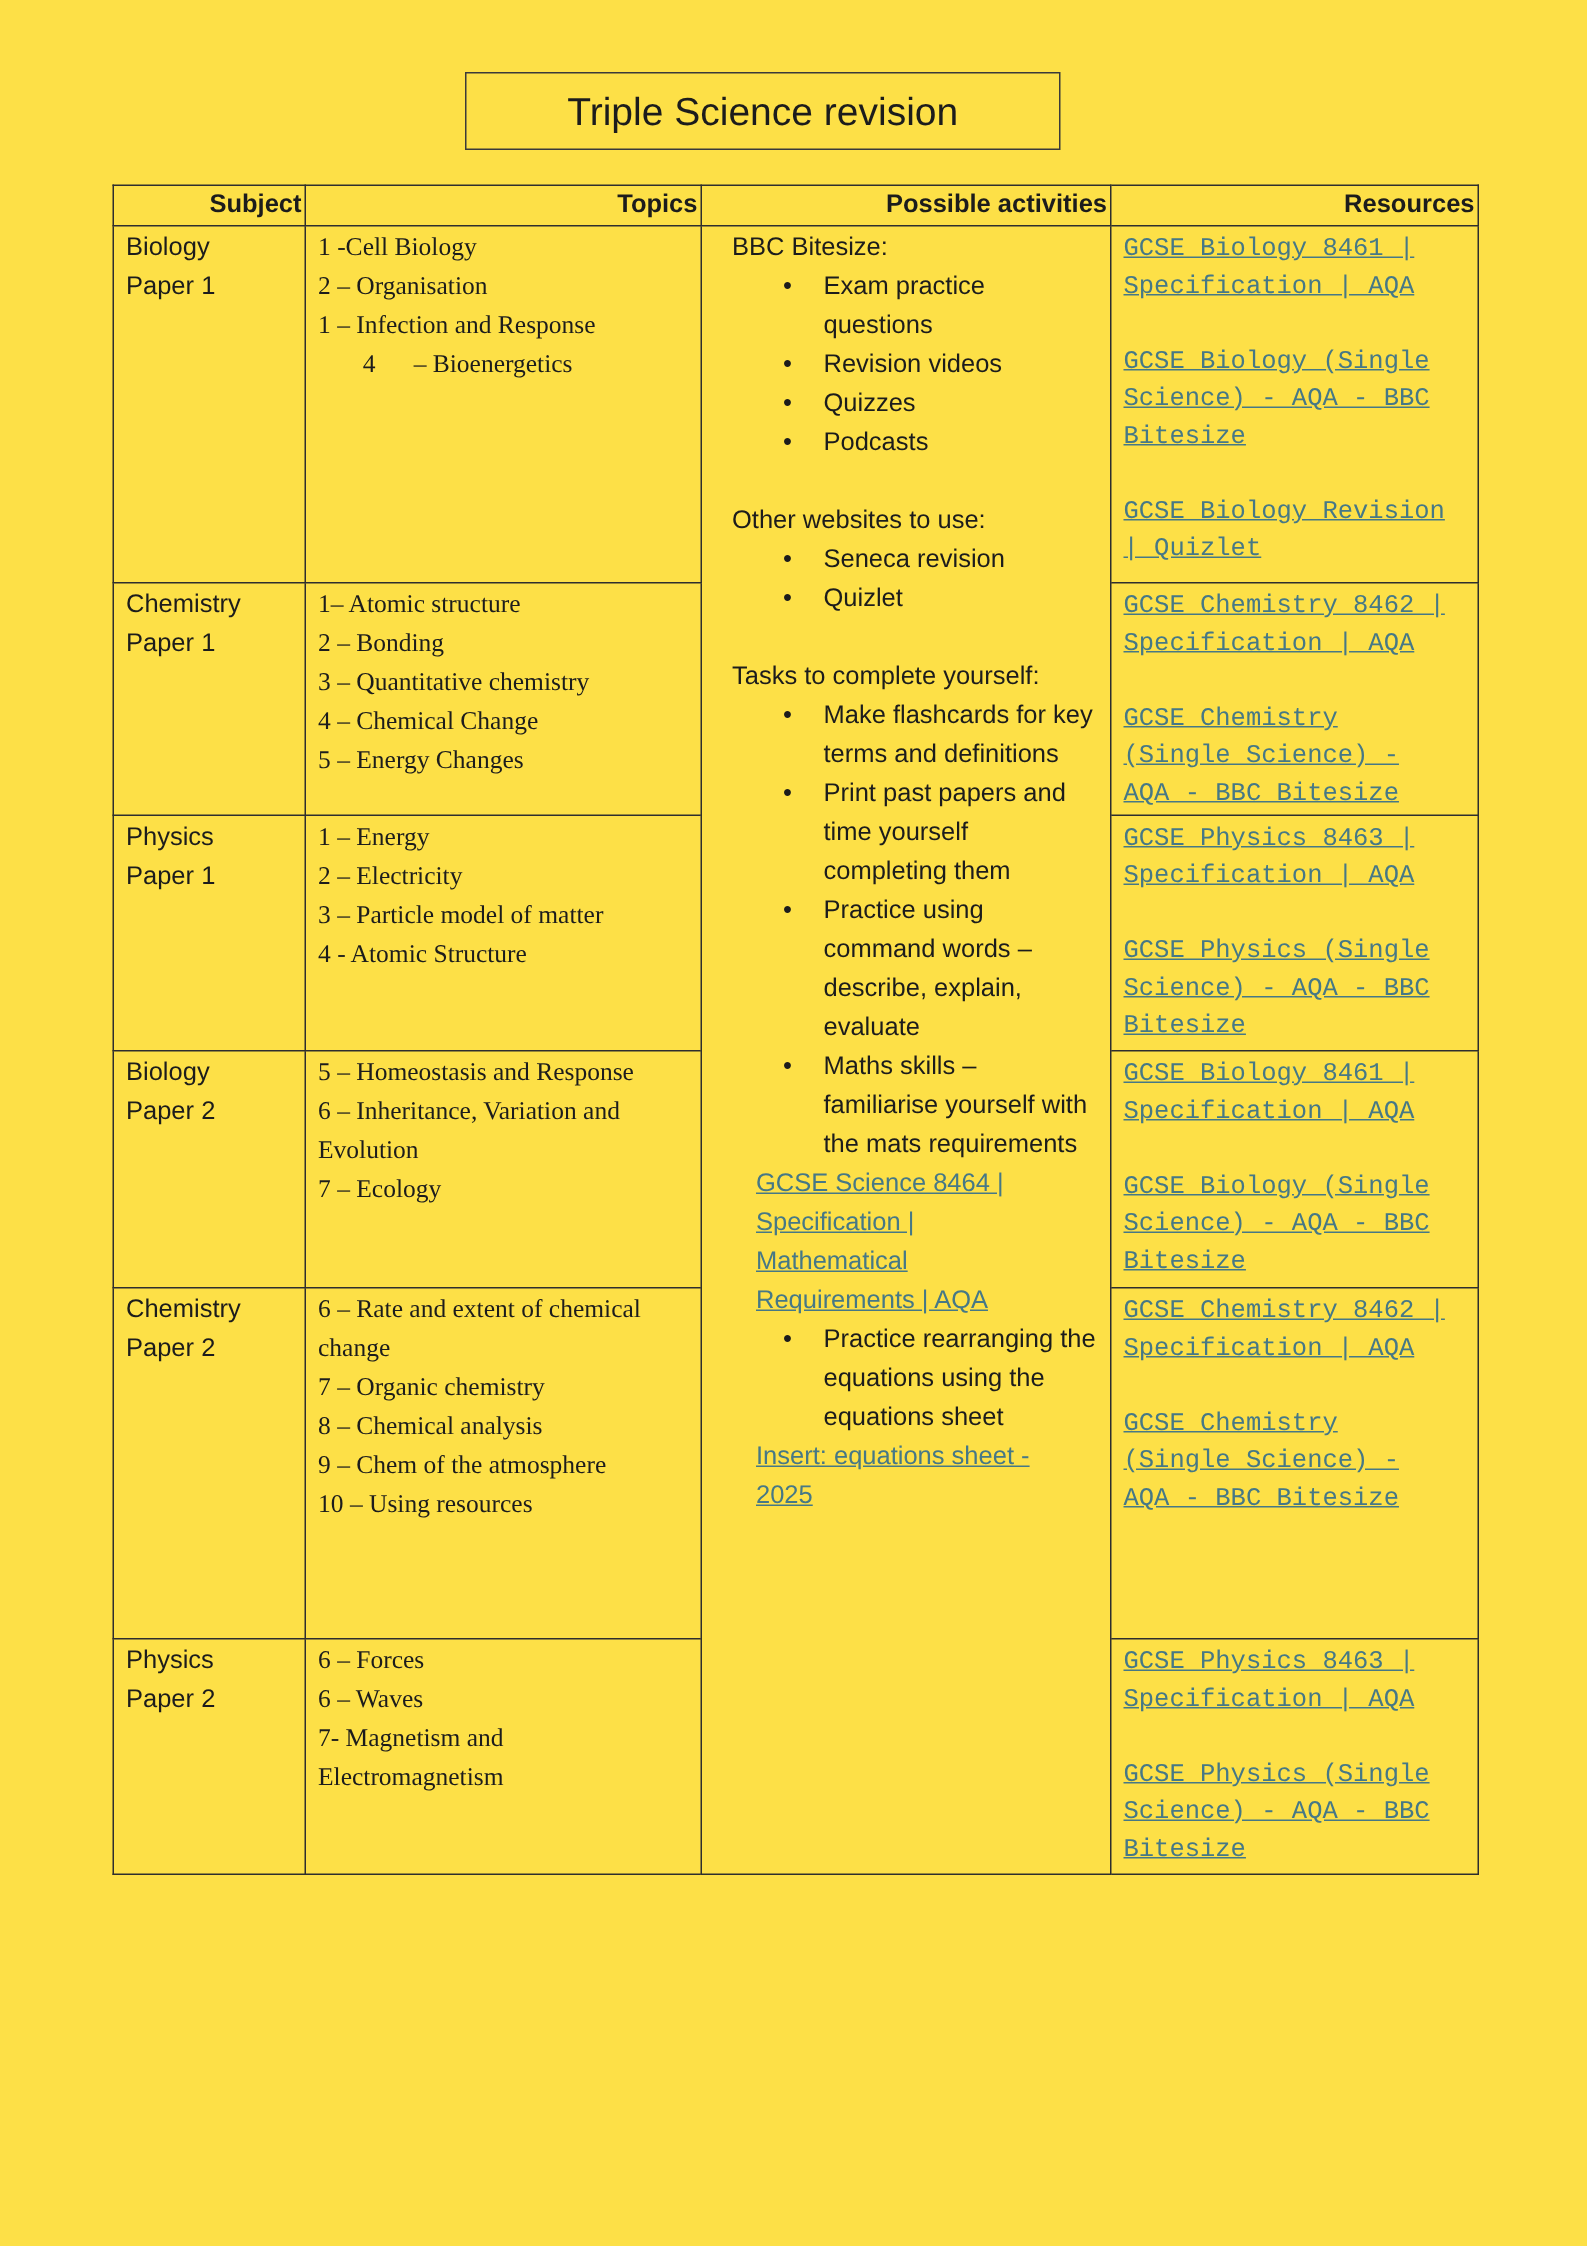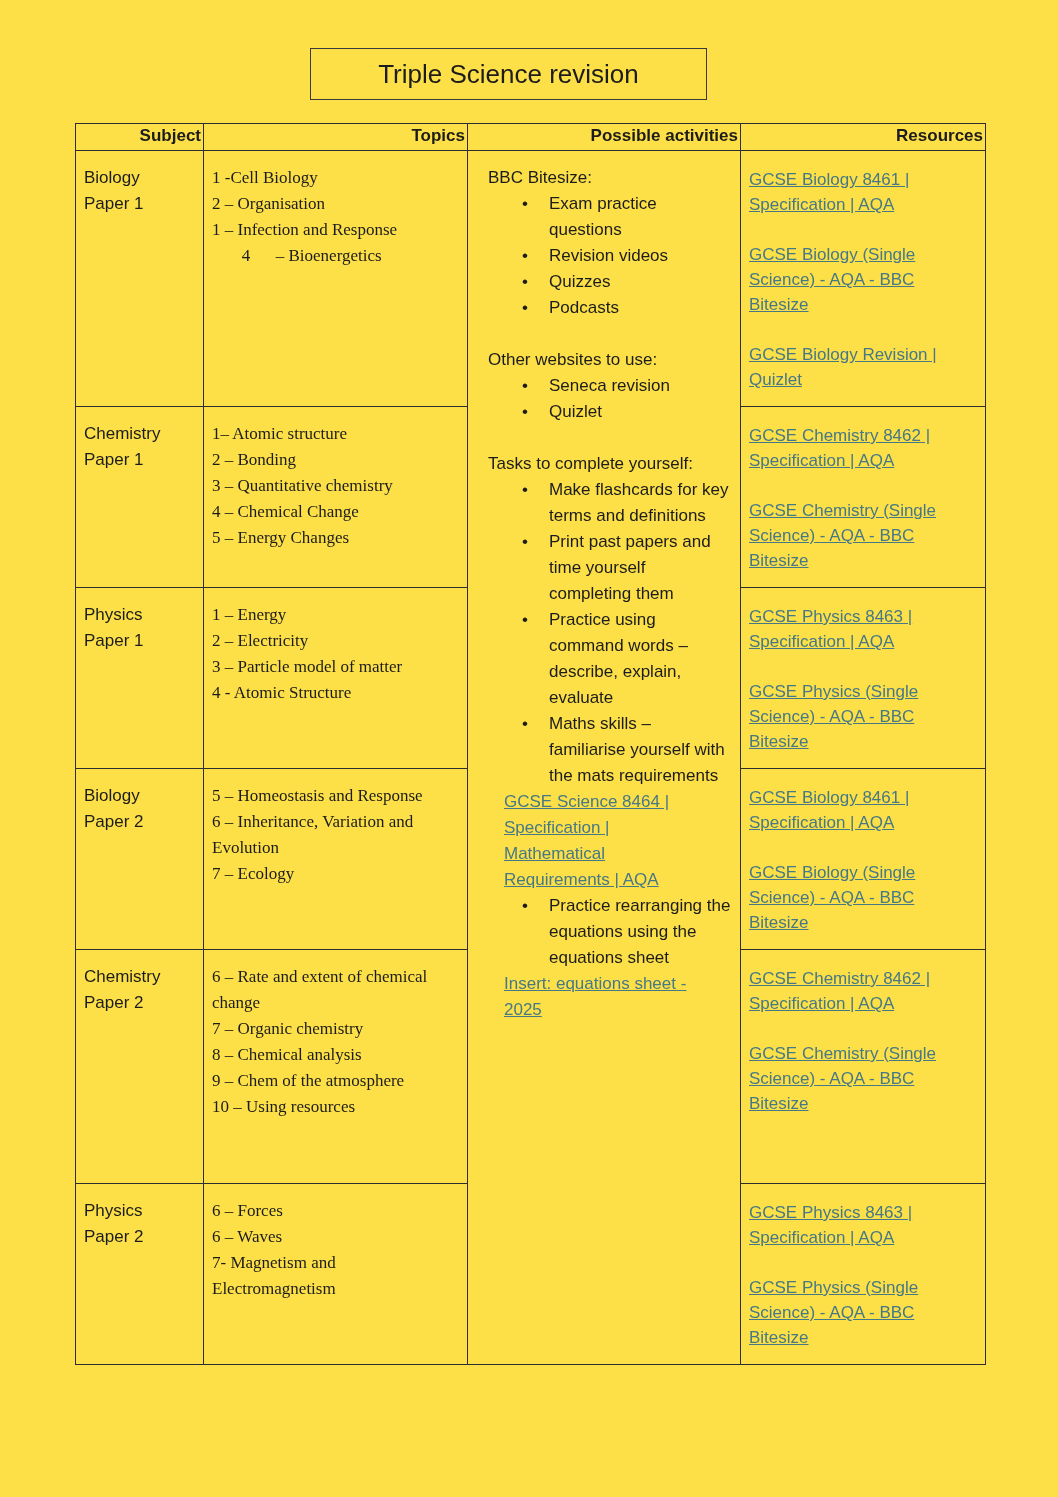--- a/index.html
+++ b/index.html
@@ -5,33 +5,33 @@
   html,body{margin:0;padding:0;background:#fff;}
   .page{position:relative;width:1058px;height:1497px;background:#fde047;
         font-family:"Liberation Sans",sans-serif;color:#1c1c1c;}
   .title-box{position:absolute;left:310px;top:48px;width:395px;height:50px;
         border:1.5px solid #3a3a3a;display:flex;align-items:center;justify-content:center;}
   .title-box span{font-size:26px;color:#1c1c1c;}
   table.rev-table{position:absolute;left:75px;top:123px;border-collapse:collapse;
         table-layout:fixed;width:910px;font-size:17px;}
   col.c0{width:128px;} col.c1{width:264px;} col.c2{width:273px;} col.c3{width:245px;}
   .rev-table th,.rev-table td{border:1.5px solid #2e2e2e;vertical-align:top;
-        padding:14px 8px;overflow:hidden;}
+        padding:1px 8px;overflow:hidden;}
   .rev-table th{font-weight:bold;text-align:right;padding:2px 2px;}
   tr.hdr{height:27px;}
   tr.r0{height:238px;} tr.r1{height:155px;} tr.r2{height:157px;}
   tr.r3{height:158px;} tr.r4{height:234px;} tr.r5{height:157px;}
   .s-line,.t-line{line-height:26px;}
   .t-line{white-space:pre-wrap;font-family:Liberation Serif, serif;}
   .a-head{line-height:26px;margin-left:12px;}
   .bullet{position:relative;padding-left:73px;line-height:26px;max-width:184px;}
   .bullet::before{content:"\2022";position:absolute;left:46px;top:0;}
   .gap{height:26px;}
   a{color:#467886;text-decoration:underline;cursor:pointer;margin-left:28px;}
-  a.res-link{display:block;line-height:25px;margin:2px 0 25px 0;max-width:215px;}
+  a.res-link{display:block;line-height:25px;margin:2px 0 25px 0;max-width:215px;font-family:Liberation Mono, monospace;}
   a.res-link:last-child{margin-bottom:0;}
   a.act-link{display:block;line-height:26px;max-width:205px;}
 </style>
 </head>
 <body>
 
 <div class="page">
 
   <div class="title-box">
     <span>Triple Science revision</span>

